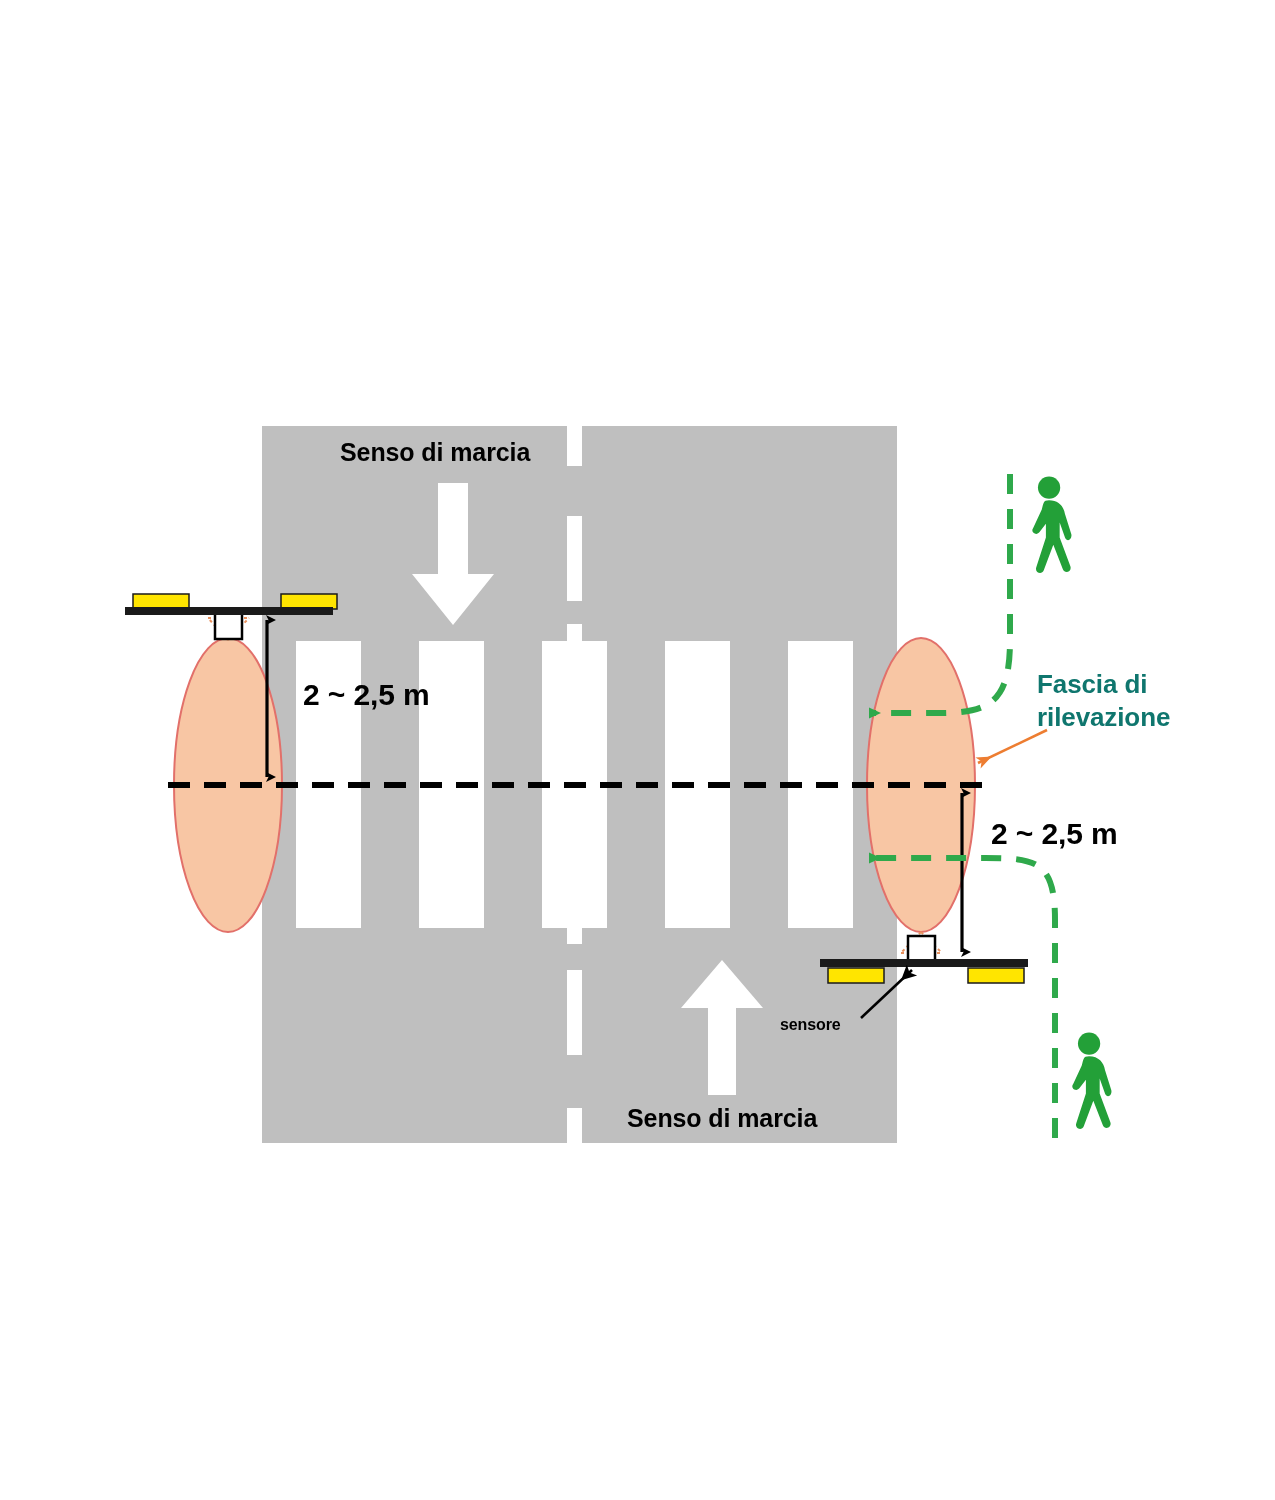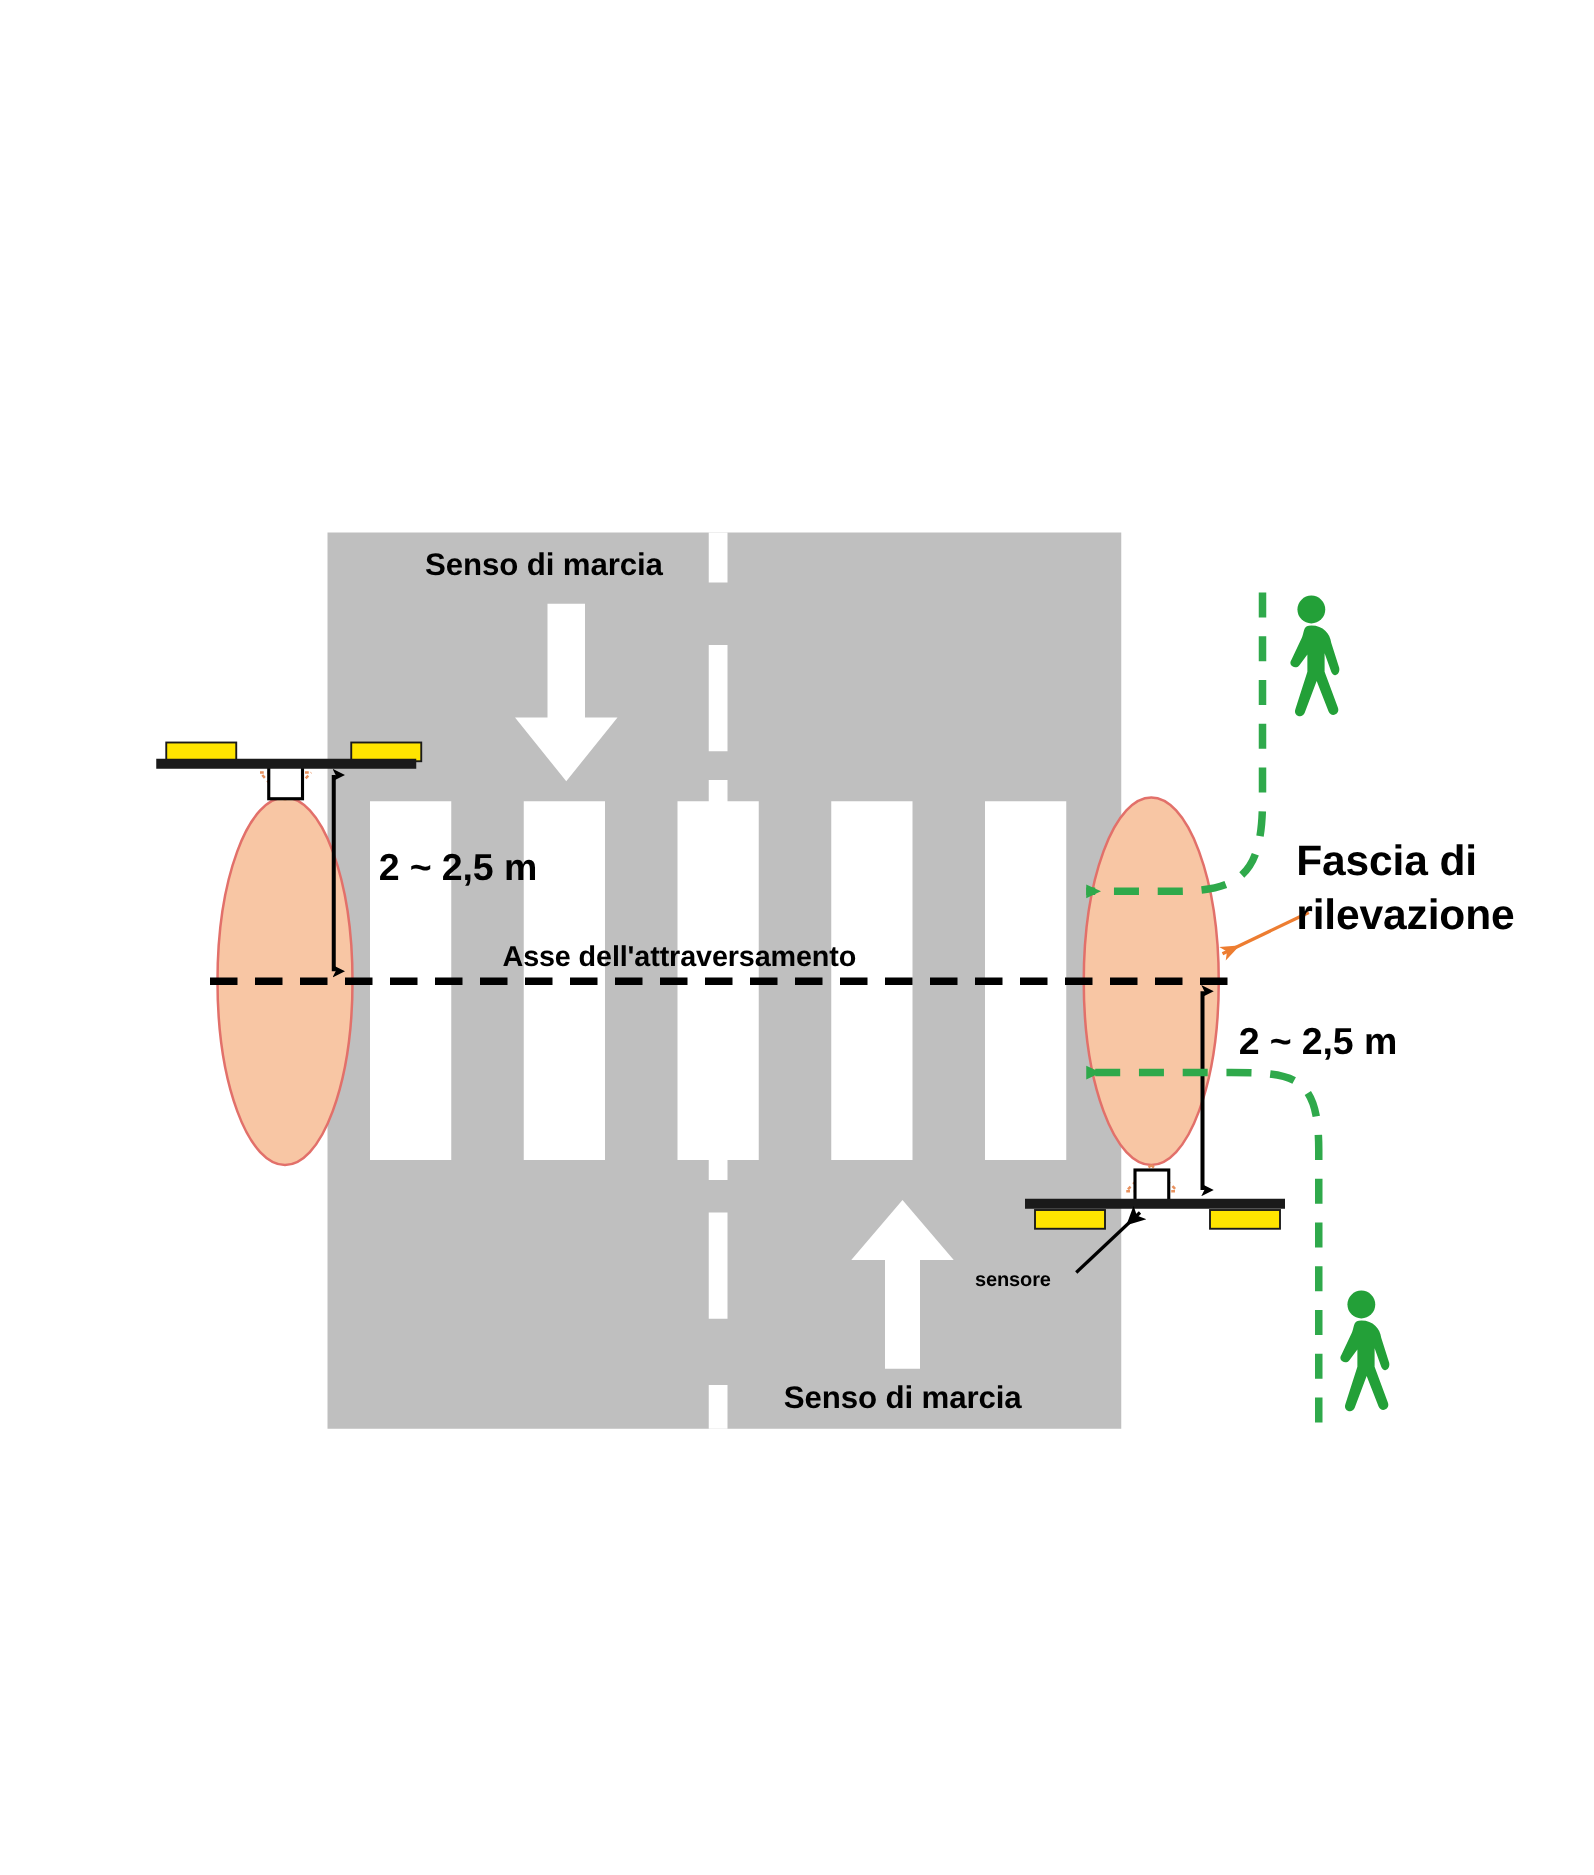--- a/index.html
+++ b/index.html
@@ -35,21 +35,21 @@
     white-space: nowrap;
     line-height: 1.18;
     letter-spacing: -0.1px;
   }
   #label-senso-top   { left: 340px; top: 398px;  font-size: 25px; }
   #label-senso-bot   { left: 627px; top: 1064px; font-size: 25px; }
   #label-dist-left   { left: 303px; top: 637px;  font-size: 30px; }
   #label-dist-right  { left: 991px; top: 776px;  font-size: 30px; }
   #label-asse        { left: 402px; top: 712px;  font-size: 23px; }
   #label-sensore     { left: 780px; top: 976px;  font-size: 16px; }
-  #label-fascia      { left: 1037px; top: 628px; font-size: 34px; color: #000000; line-height: 1.25; }
+  #label-fascia      { left: 1037px; top: 628px; font-size: 26px; color: #0f766e; line-height: 1.25; }
 </style>
 </head>
 <body>
 
 <div id="stage">
 
   <svg id="diagram" viewBox="0 0 1275 1500">
 
     <defs>
       <marker id="mk-up" markerWidth="10" markerHeight="10" refX="5" refY="9" orient="auto" markerUnits="userSpaceOnUse">
@@ -179,19 +179,18 @@
   </svg>
 
   <div class="lbl" id="label-senso-top">Senso di marcia</div>
 
   <div class="lbl" id="label-senso-bot">Senso di marcia</div>
 
   <div class="lbl" id="label-dist-left">2 ~ 2,5 m</div>
 
   <div class="lbl" id="label-dist-right">2 ~ 2,5 m</div>
 
-  <div class="lbl" id="label-asse">Asse dell'attraversamento</div>
 
   <div class="lbl" id="label-sensore">sensore</div>
 
   <div class="lbl" id="label-fascia"><span>Fascia di</span><br><span>rilevazione</span></div>
 
 </div>
 
 </body></html>

